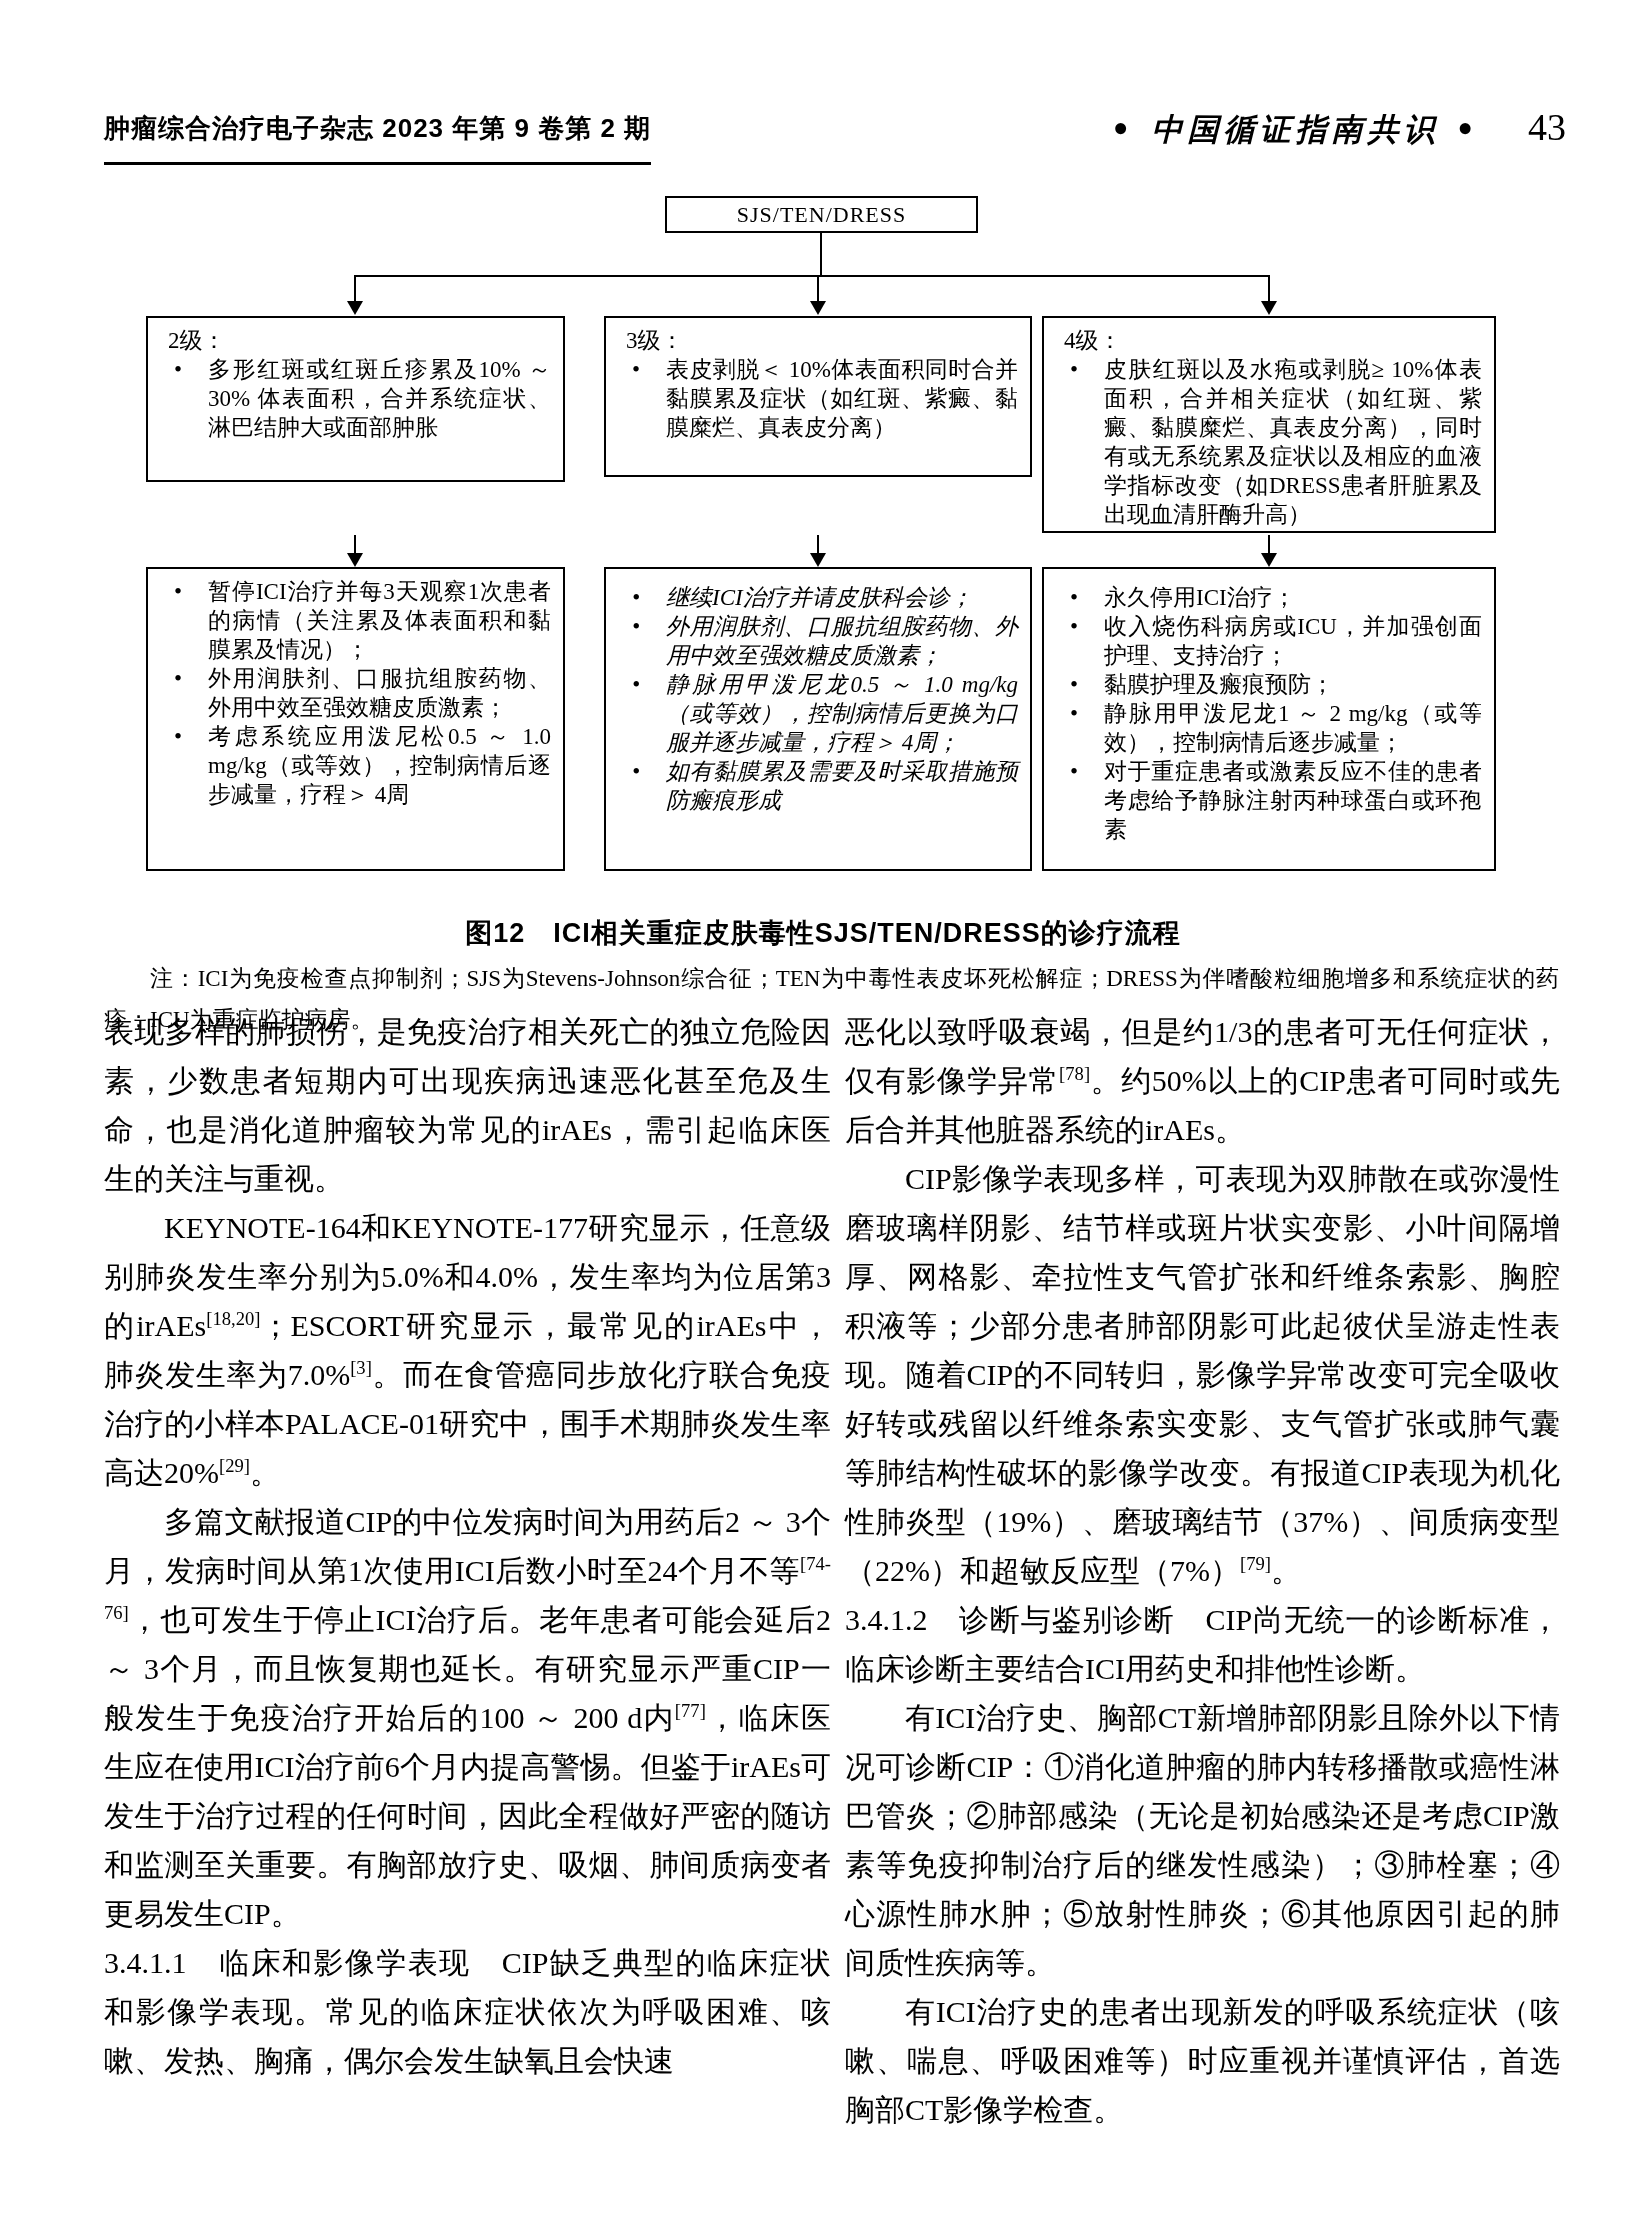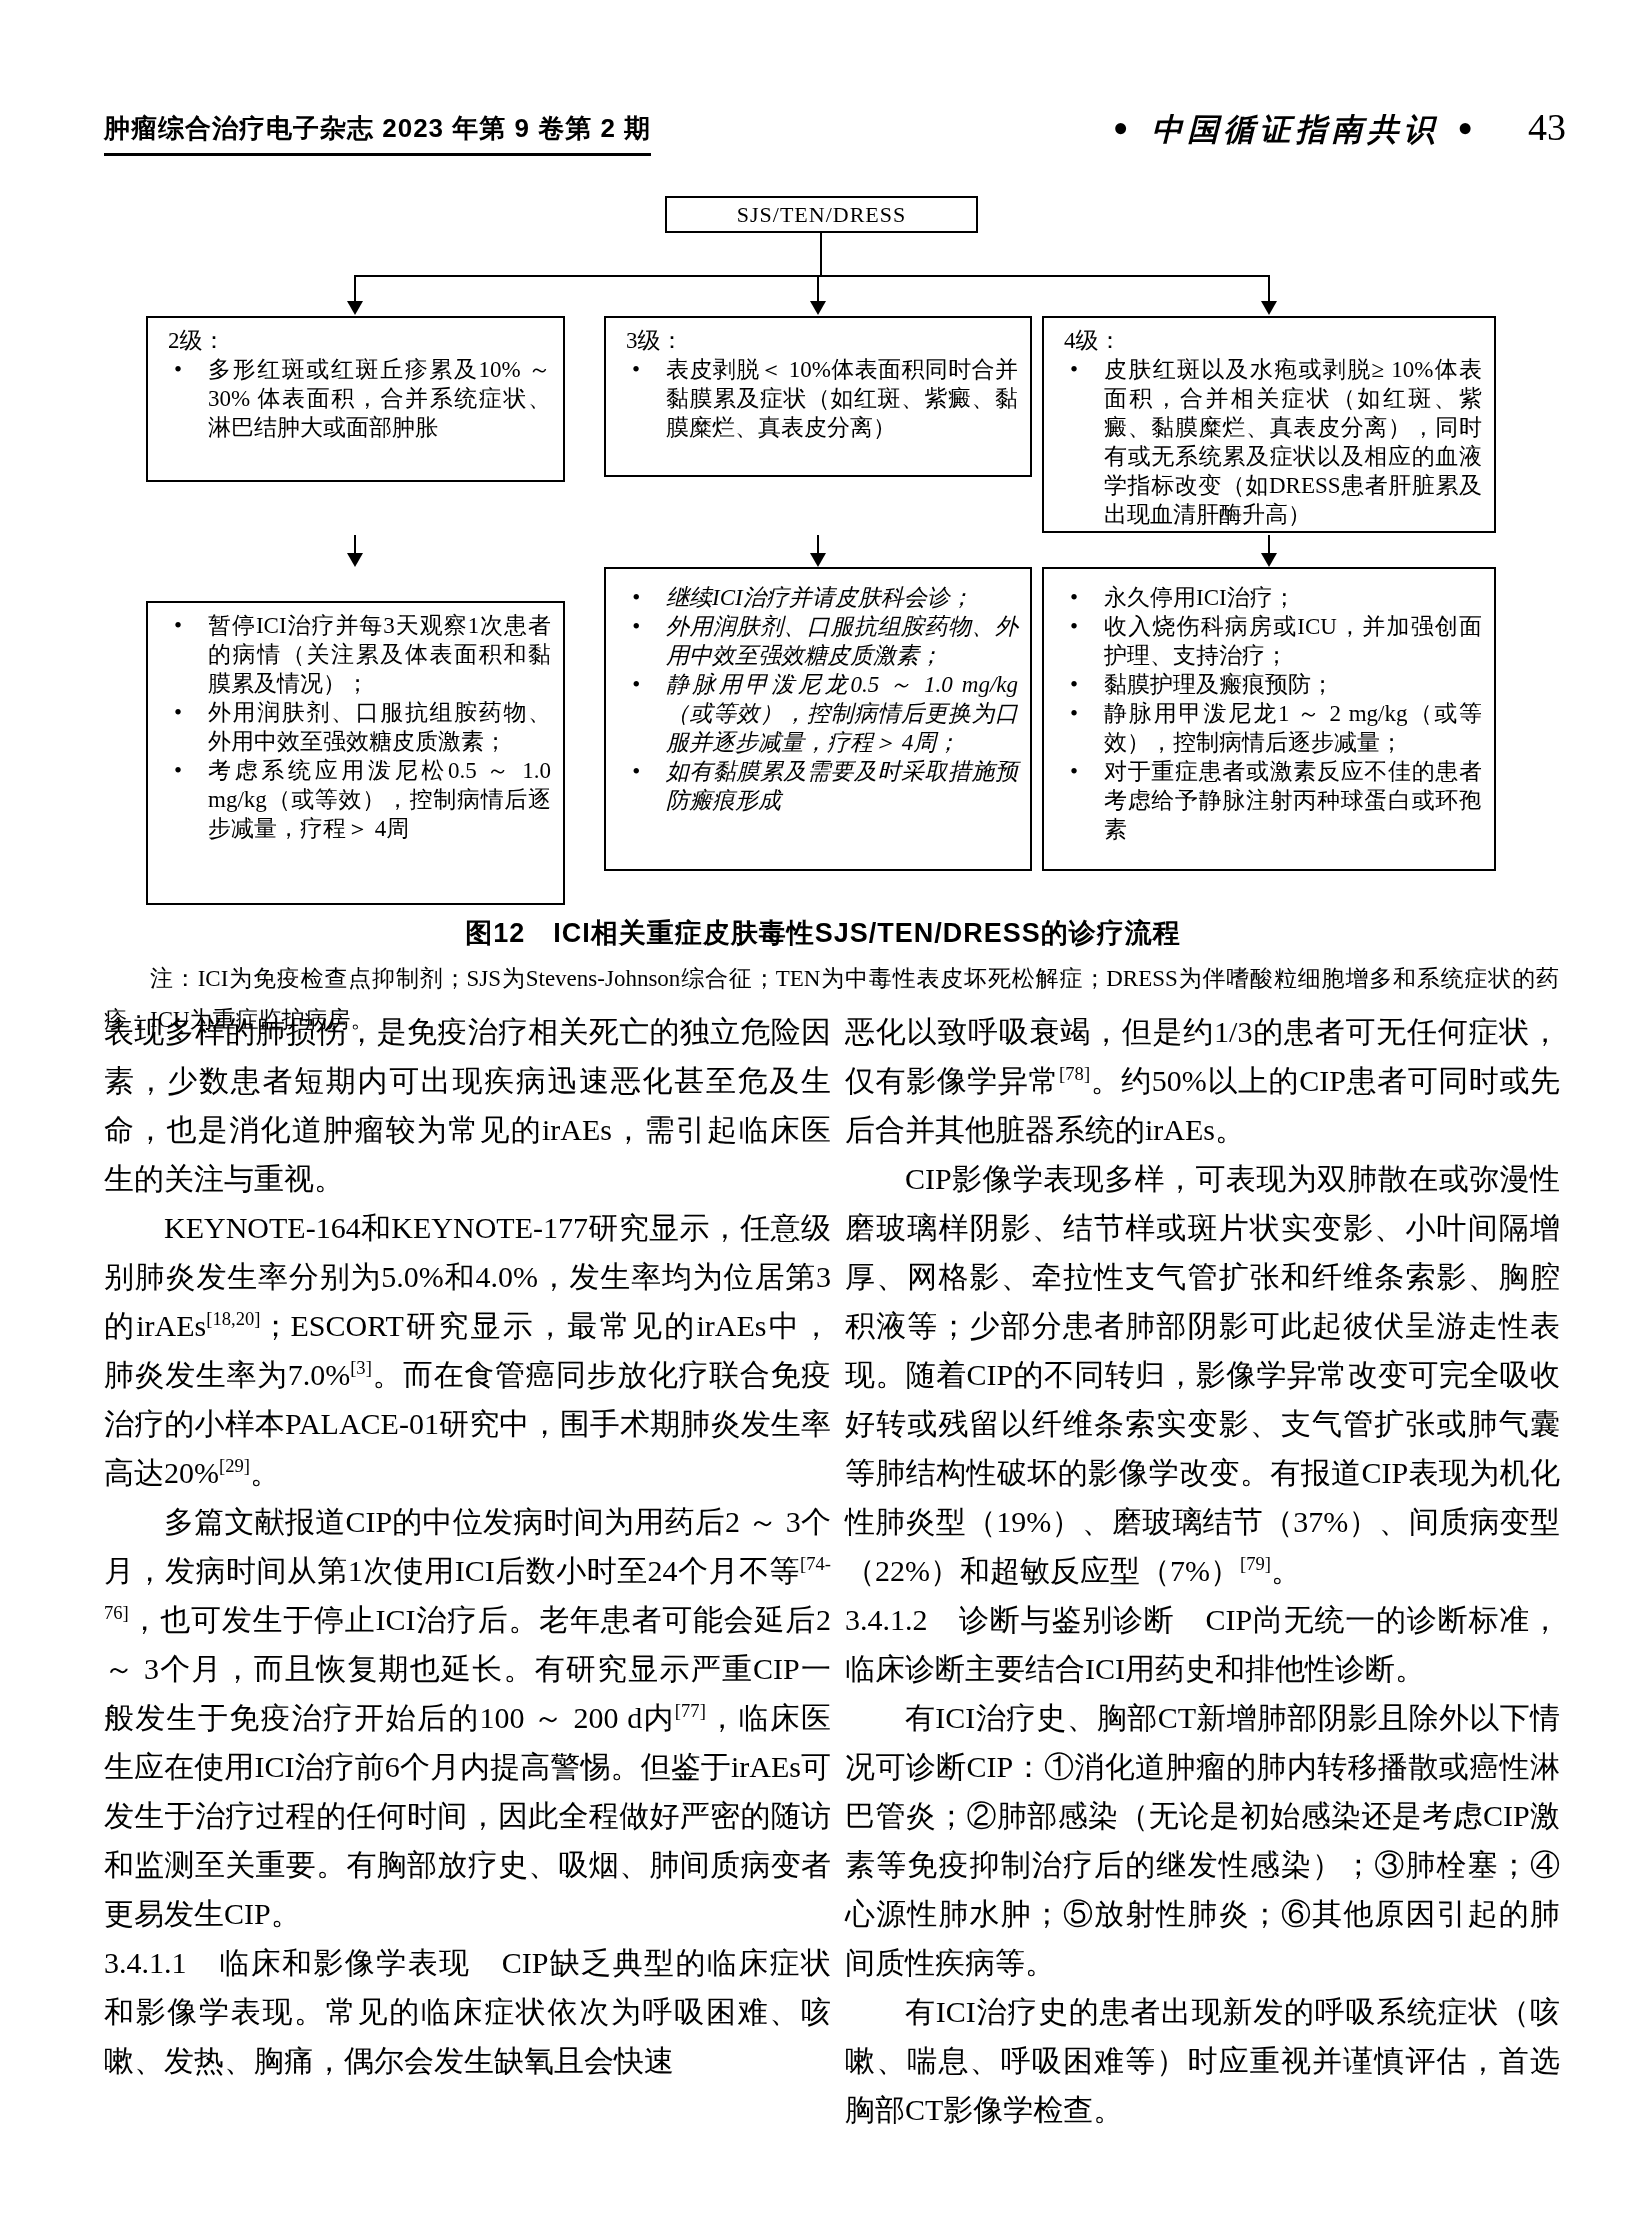--- a/index.html
+++ b/index.html
@@ -10,21 +10,21 @@
     background:#ffffff;
     color:#000;
     font-family:"Liberation Serif","DejaVu Serif",serif;
     overflow:hidden;
   }
   
   .hdr-left{
     position:absolute;left:104px;top:111px;
     font-family:"Liberation Sans","DejaVu Sans",sans-serif;
     font-weight:bold;font-size:26px;letter-spacing:1px;
-    padding-bottom:7px;border-bottom:3px solid #000;
+    padding-bottom:16px;border-bottom:3px solid #000;
   }
   .hdr-right{
     position:absolute;right:80px;top:105px;
     display:flex;align-items:baseline;
   }
   .hdr-section{
     font-family:"DejaVu Serif","Liberation Serif",serif;
     font-style:italic;font-weight:bold;font-size:31px;letter-spacing:5px;
   }
   .hdr-page{font-size:38px;font-family:"Liberation Serif",serif;margin-left:48px;}
@@ -114,21 +114,21 @@
         </ul>
     </div>
 
     <div class="cline" style="left:354px;top:535px;width:2px;height:22px;"></div>
     <div class="cline" style="left:817px;top:535px;width:2px;height:22px;"></div>
     <div class="cline" style="left:1268px;top:535px;width:2px;height:22px;"></div>
     <div class="ahead" style="left:347px;top:553px;"></div>
     <div class="ahead" style="left:810px;top:553px;"></div>
     <div class="ahead" style="left:1261px;top:553px;"></div>
 
-    <div class="fbox" style="left:146px;top:601px;width:419px;height:304px;">
+    <div class="fbox" style="left:146px;top:567px;width:419px;height:304px;">
       <ul>
           <li>暂停ICI治疗并每3天观察1次患者的病情（关注累及体表面积和黏膜累及情况）；</li>
           <li>外用润肤剂、口服抗组胺药物、外用中效至强效糖皮质激素；</li>
           <li>考虑系统应用泼尼松0.5 ～ 1.0 mg/kg（或等效），控制病情后逐步减量，疗程＞ 4周</li>
         </ul>
     </div>
     <div class="fbox" style="left:604px;top:567px;width:428px;height:304px;padding-top:14px;font-style:italic;">
       <ul>
           <li>继续ICI治疗并请皮肤科会诊；</li>
           <li>外用润肤剂、口服抗组胺药物、外用中效至强效糖皮质激素；</li>

